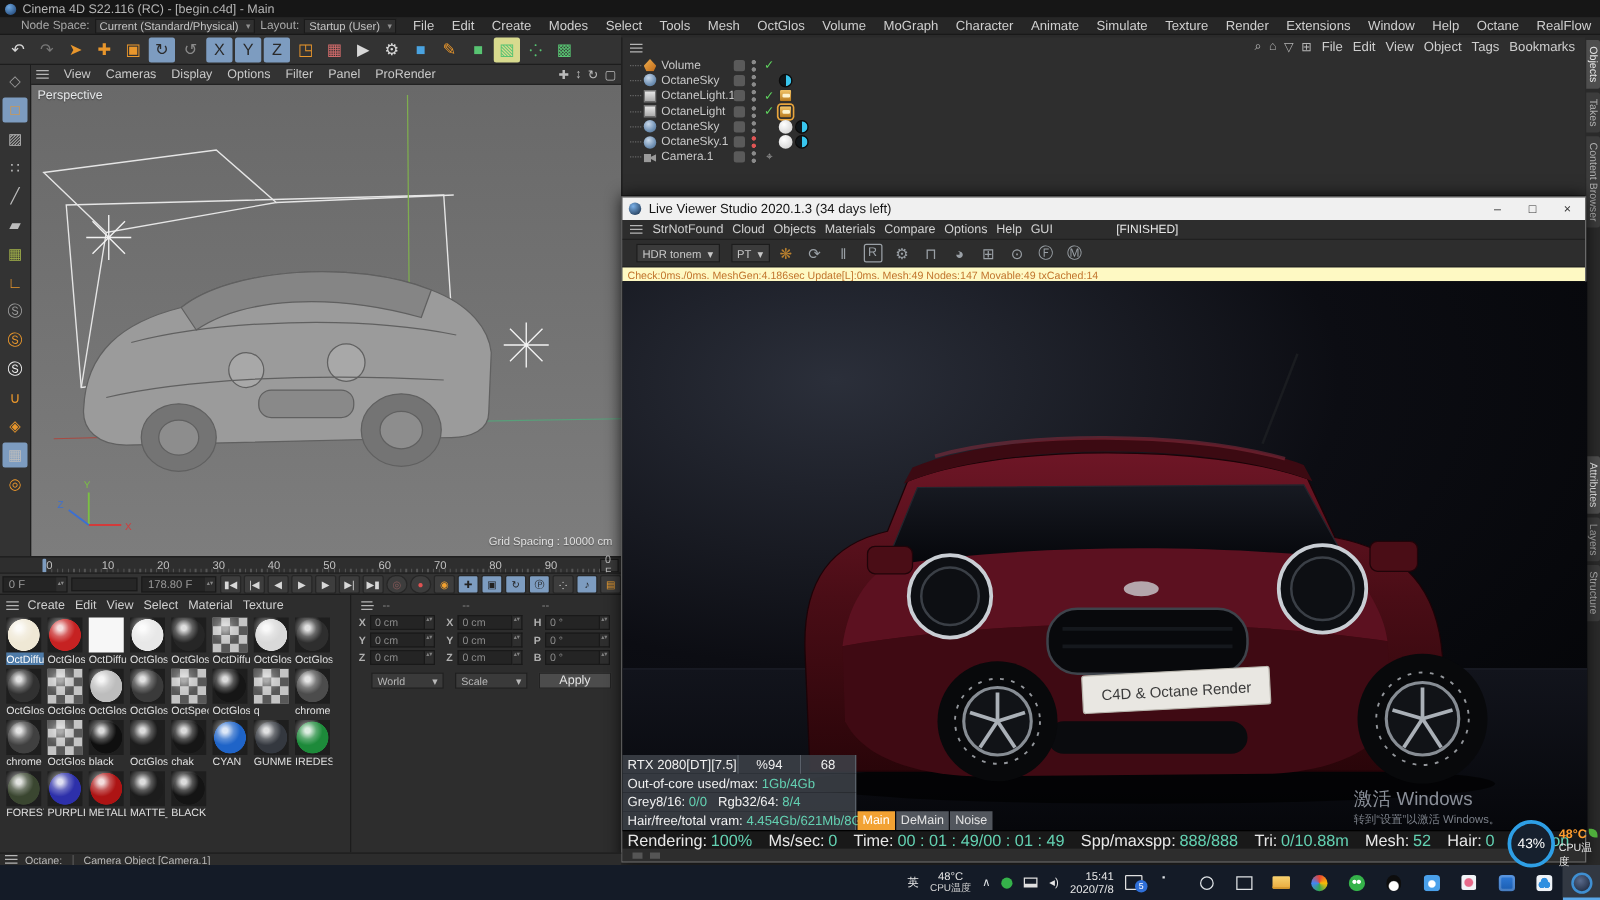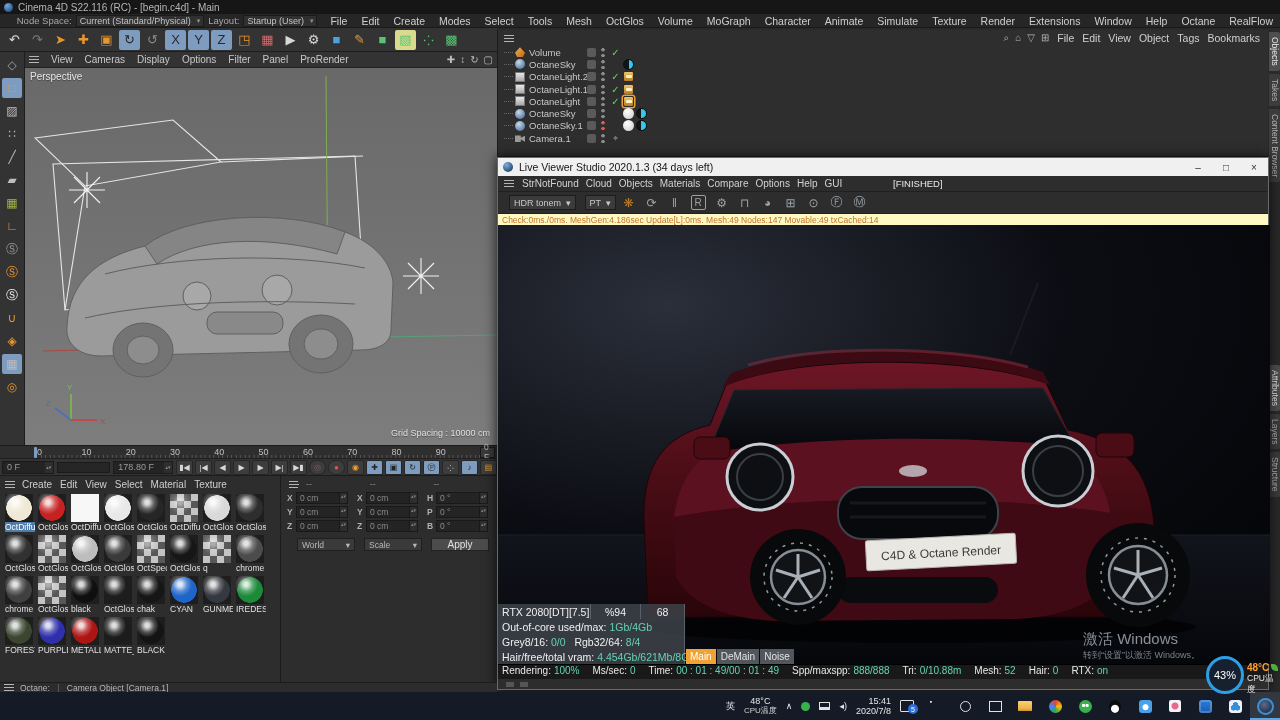--- a/index.html
+++ b/index.html
@@ -136,21 +136,21 @@
   #lvcanvas { position:relative; height:439px; background:#07080c; }
   #lvcanvas svg { display:block; }
 
   .ovl { position:absolute; left:0; display:flex; font-size:10.5px; color:#f0f0f0; }
   .ovl .cell { background:rgba(62,67,74,.85); border-right:1px solid #596069; height:15px; display:flex; align-items:center; padding:0 4px; white-space:nowrap; }
   .teal { color:#63d1b2; }
   .ovl .tab { height:15px; display:flex; align-items:center; padding:0 4px; margin-left:1px; font-size:10px; }
   .tab.main { background:#f2a233; color:#fff; }
   .tab.grey { background:rgba(95,100,108,.85); color:#e2e2e2; }
 
-  #lvbottom { height:15px; background:#191919; border-top:1px solid #000; display:flex; padding-left:4px; font-size:10px; }
+  #lvbottom { height:15px; background:#191919; border-top:1px solid #000; display:flex; padding-left:4px; font-size:13px; }
   #lvbottom .pair { display:flex; gap:3px; margin-right:13px; white-space:nowrap; }
   #lvbottom .pair .l { color:#e8e8e8; }
   #lvstrip { height:10px; background:#2d2d2d; display:flex; gap:6px; padding-left:8px; align-items:center; }
   #lvstrip i { width:8px; height:5px; background:#555; display:block; }
 
   .watermark { position:absolute; left:585px; top:405px; color:#8a8f98; }
   .watermark .t { font-size:15px; }
   .watermark .s { font-size:9px; color:#7c818a; }
 
   
@@ -679,30 +679,20 @@
           <span class="om-tree"></span>
           <span class="om-icon sky"></span>
           <span class="om-name">OctaneSky</span>
           <span class="om-pencil"></span>
           <span class="om-dots"></span>
           <span class="tg"></span>
           <span class="tg halfblue"></span>
           <span class="tg"></span>
         </div>
 
-        <div class="om-row">
-          <span class="om-tree"></span>
-          <span class="om-icon light"></span>
-          <span class="om-name">OctaneLight.2</span>
-          <span class="om-pencil"></span>
-          <span class="om-dots"></span>
-          <span class="tg check"></span>
-          <span class="tg amber"></span>
-          <span class="tg"></span>
-        </div>
 
         <div class="om-row">
           <span class="om-tree"></span>
           <span class="om-icon light"></span>
           <span class="om-name">OctaneLight.1</span>
           <span class="om-pencil"></span>
           <span class="om-dots"></span>
           <span class="tg check"></span>
           <span class="tg amber"></span>
           <span class="tg"></span>

